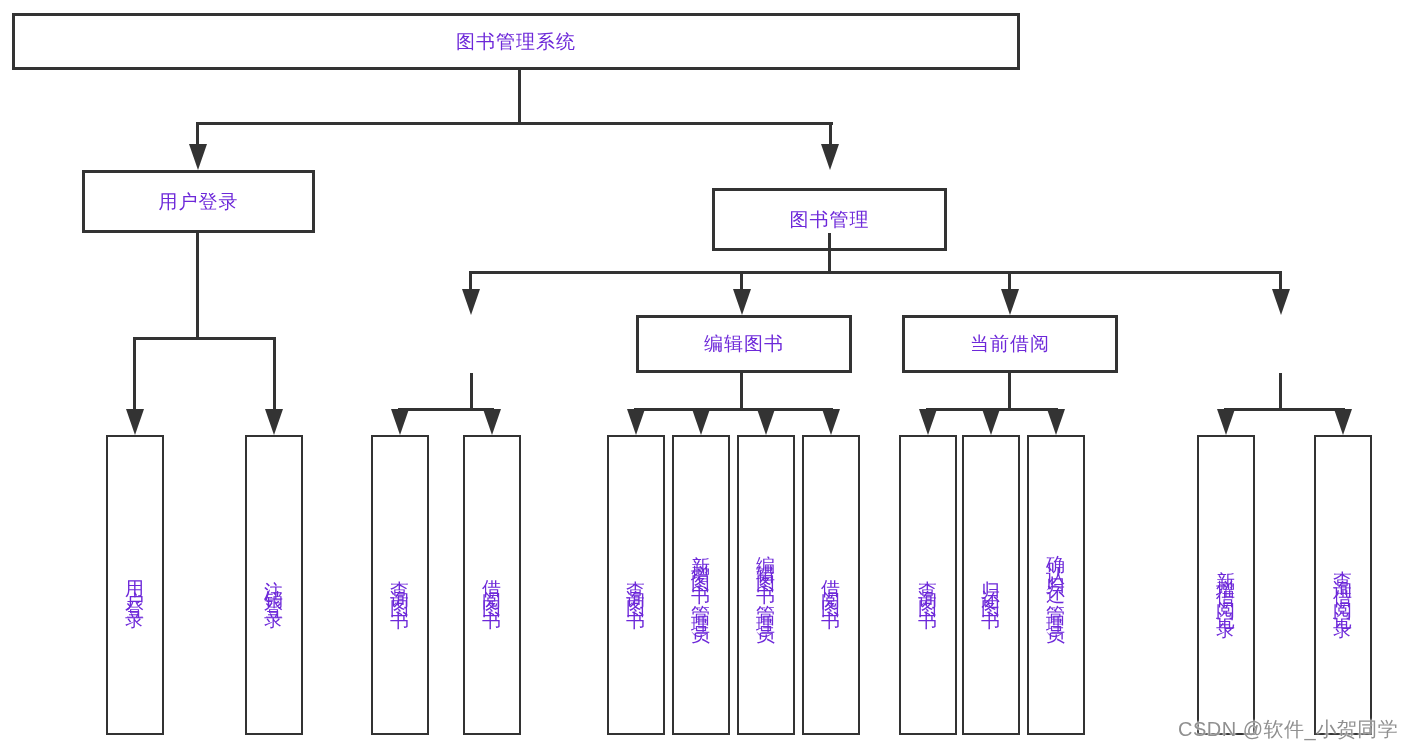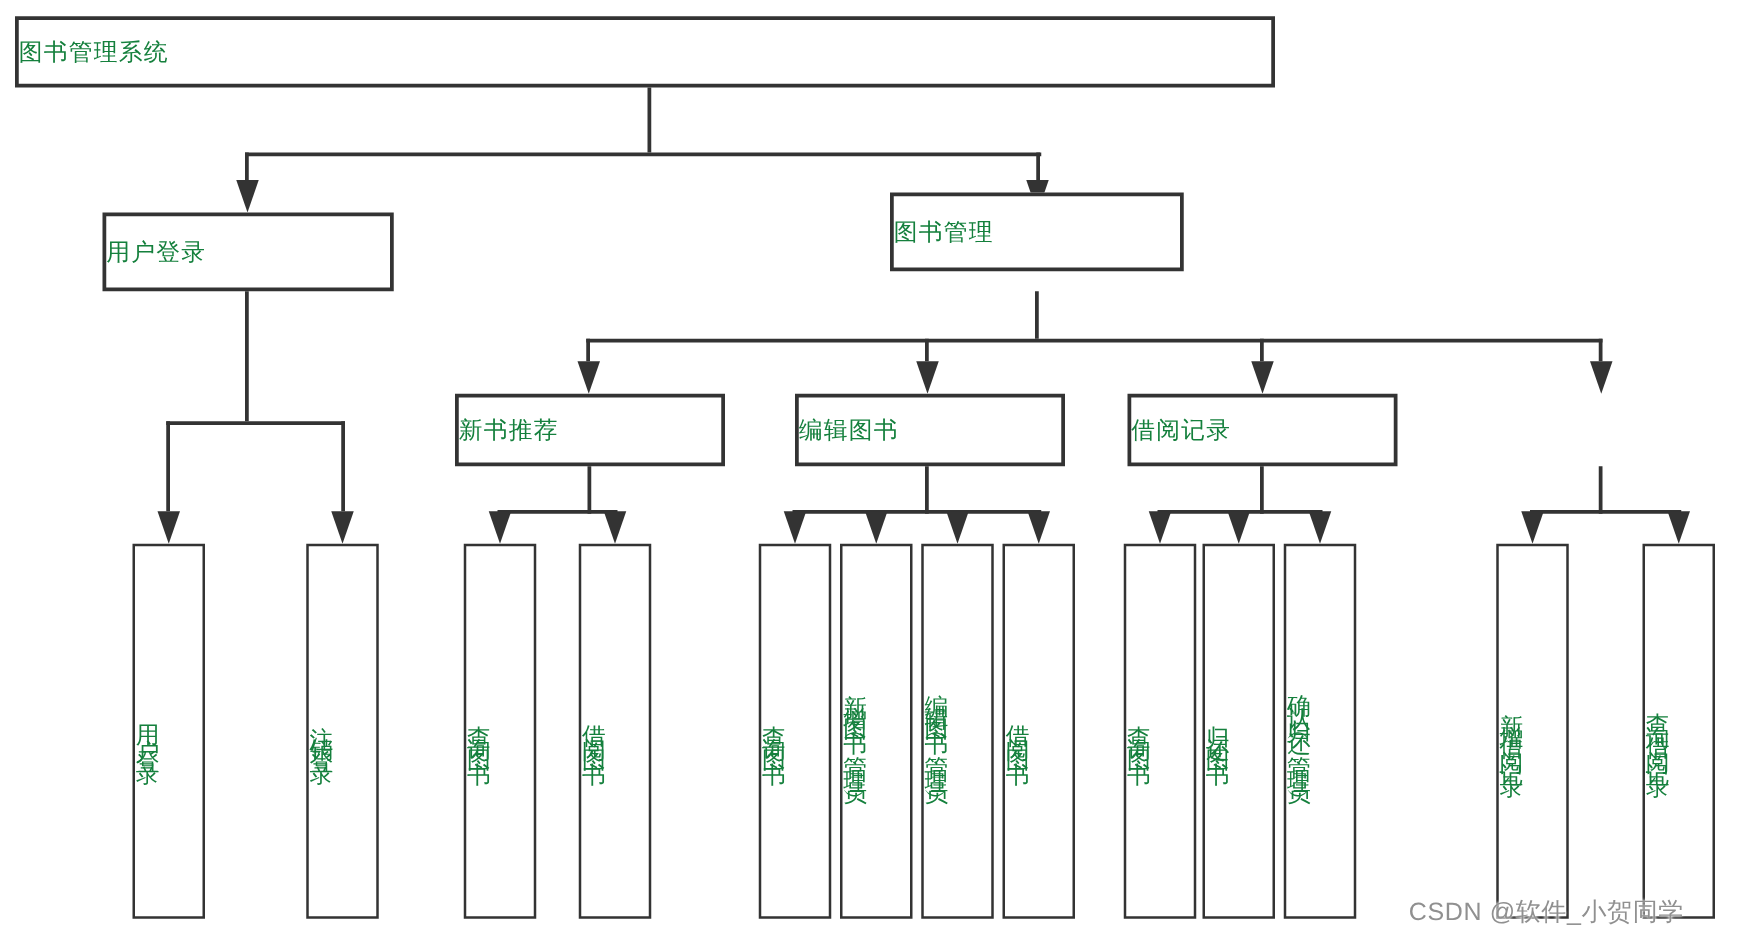--- a/index.html
+++ b/index.html
@@ -6,22 +6,22 @@
   body{
     width:1405px;height:747px;overflow:hidden;
     font-family:"Liberation Sans","DejaVu Sans",sans-serif;
     color:#2e2e2e;
   }
   .canvas{position:relative;width:1405px;height:747px;background:#ffffff;}
 
   
   .box{
     position:absolute;box-sizing:border-box;background:#ffffff;
-    border:3px solid #333333;display:flex;align-items:center;
-    font-size:19px;letter-spacing:1px;color:#15803d;
+    border:3px solid #333333;display:flex;align-items:center;justify-content:center;
+    font-size:19px;letter-spacing:1px;color:#6d28d9;
   }
   .box.leaf{border-width:2px;}
   .leaf .vtext{
     writing-mode:vertical-rl;text-orientation:mixed;
     letter-spacing:10px;font-size:19px;line-height:1;
     white-space:nowrap;
   }
 
   
   .vline,.hline{position:absolute;background:#333333;}
@@ -29,21 +29,21 @@
   .hline{height:3px;}
   .arrowhead{
     position:absolute;width:0;height:0;
     border-left:9px solid transparent;
     border-right:9px solid transparent;
     border-top:26px solid #333333;
     margin-left:-9px; 
   }
 
   .watermark{
-    position:absolute;left:1127px;top:716px;z-index:5;
+    position:absolute;left:1178px;top:716px;z-index:5;
     font-size:20px;color:#909090;letter-spacing:0.5px;
     text-shadow:0 0 3px #ffffff,0 0 2px #ffffff;
     white-space:nowrap;
   }
 </style>
 </head>
 <body>
 
 <div class="canvas">
 
@@ -54,21 +54,21 @@
   <div class="vline" style="left:518px;top:70px;height:52px;"></div>
   <div class="hline" style="left:196px;top:122px;width:637px;"></div>
   <div class="vline" style="left:196px;top:122px;height:24px;"></div>
   <div class="arrowhead" style="left:198px;top:144px;"></div>
   <div class="vline" style="left:829px;top:122px;height:24px;"></div>
   <div class="arrowhead" style="left:830px;top:144px;"></div>
 
   <div class="box" style="left:82px;top:170px;width:233px;height:63px;">
     <span>用户登录</span>
   </div>
-  <div class="box" style="left:712px;top:154px;width:235px;height:63px;">
+  <div class="box" style="left:712px;top:188px;width:235px;height:63px;">
     <span>图书管理</span>
   </div>
 
   <div class="vline" style="left:196px;top:233px;height:104px;"></div>
   <div class="hline" style="left:133px;top:337px;width:143px;"></div>
   <div class="vline" style="left:133px;top:337px;height:72px;"></div>
   <div class="arrowhead" style="left:135px;top:409px;"></div>
   <div class="vline" style="left:273px;top:337px;height:72px;"></div>
   <div class="arrowhead" style="left:274px;top:409px;"></div>
 
@@ -76,28 +76,25 @@
   <div class="hline" style="left:469px;top:271px;width:813px;"></div>
   <div class="vline" style="left:469px;top:271px;height:18px;"></div>
   <div class="arrowhead" style="left:471px;top:289px;"></div>
   <div class="vline" style="left:740px;top:271px;height:18px;"></div>
   <div class="arrowhead" style="left:742px;top:289px;"></div>
   <div class="vline" style="left:1008px;top:271px;height:18px;"></div>
   <div class="arrowhead" style="left:1010px;top:289px;"></div>
   <div class="vline" style="left:1279px;top:271px;height:18px;"></div>
   <div class="arrowhead" style="left:1281px;top:289px;"></div>
 
-  <div class="box" style="left:364px;top:315px;width:216px;height:58px;">
-    <span>新书推荐</span>
-  </div>
   <div class="box" style="left:636px;top:315px;width:216px;height:58px;">
     <span>编辑图书</span>
   </div>
   <div class="box" style="left:902px;top:315px;width:216px;height:58px;">
-    <span>借阅记录</span>
+    <span>当前借阅</span>
   </div>
 
   <div class="vline" style="left:470px;top:373px;height:38px;"></div>
   <div class="hline" style="left:398px;top:408px;width:96px;"></div>
   <div class="arrowhead" style="left:400px;top:409px;"></div>
   <div class="arrowhead" style="left:492px;top:409px;"></div>
 
   <div class="vline" style="left:740px;top:373px;height:38px;"></div>
   <div class="hline" style="left:634px;top:408px;width:199px;"></div>
   <div class="arrowhead" style="left:636px;top:409px;"></div>

